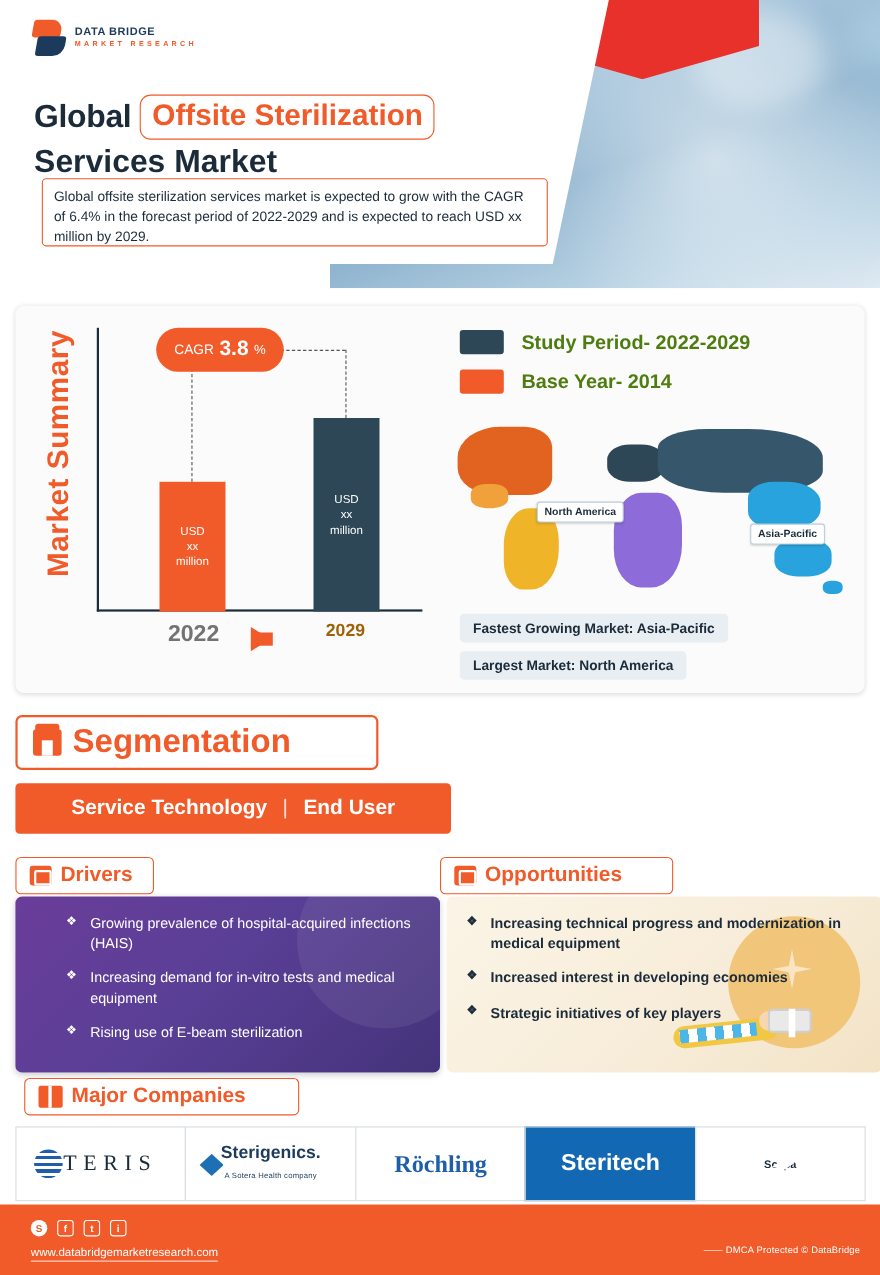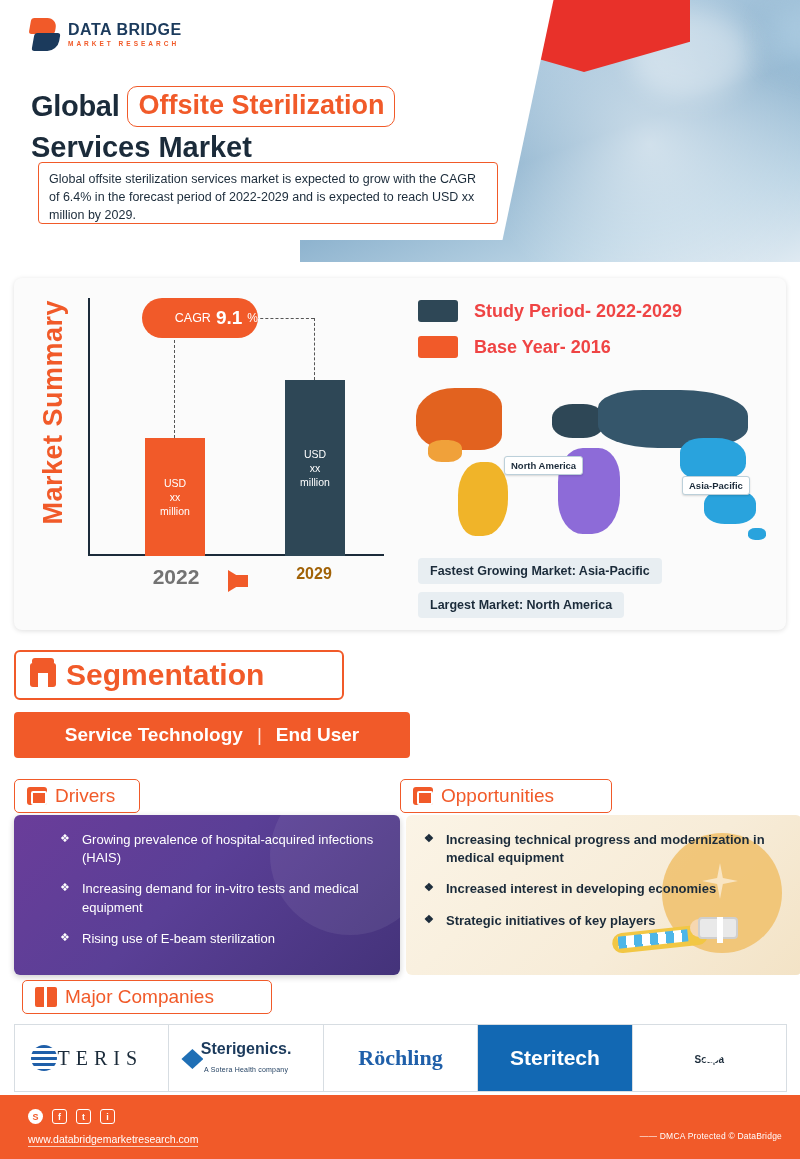--- a/index.html
+++ b/index.html
@@ -35,21 +35,21 @@
     content:""; position:absolute; right:-60px; top:0; width:90px; height:240px;
     background:#fff; transform: skewX(-12deg);
   }
   .logo { position:absolute; left:30px; top:18px; display:flex; align-items:center; gap:8px; }
   .logo-mark {
     width:30px;height:34px; position:relative;
   }
   .logo-mark .b1{position:absolute;left:0;top:0;width:26px;height:16px;background:#f15a29;border-radius:3px 10px 3px 3px;transform:skewX(-10deg);}
   .logo-mark .b2{position:absolute;left:3px;top:15px;width:26px;height:18px;background:#1b3a5c;border-radius:3px 3px 10px 3px;transform:skewX(-10deg);}
   .logo-text { line-height:1; }
-  .logo-title { font-size:16px; font-weight:bold; color:#1b3a5c; letter-spacing:.5px; }
+  .logo-title { font-size:10px; font-weight:bold; color:#1b3a5c; letter-spacing:.5px; }
   .logo-sub { font-size:6.5px; color:#f15a29; letter-spacing:3px; margin-top:3px; font-weight:bold;}
 
   .head-title { position:absolute; left:31px; top:86px; width:440px; }
   .head-title .line1 { display:flex; align-items:center; gap:8px; }
   .head-title .word { font-size:29px; font-weight:bold; color:#1b2b3a; letter-spacing:-.3px;}
   .head-hl {
     display:inline-block; border:1.5px solid #f15a29; border-radius:10px;
     padding:3px 10px 5px; color:#f15a29; font-size:27px; font-weight:bold;
   }
   .head-title .line2 { font-size:29px; font-weight:bold; color:#1b2b3a; margin-top:4px;}
@@ -84,37 +84,37 @@
     position:absolute; left:285px; top:380px; width:60px; height:176px;
     background:#2e4756; display:flex; align-items:center; justify-content:center;
     color:#fff; font-size:10.5px; text-align:center; line-height:1.35;
   }
   .dash-v1 {position:absolute;left:174px;top:330px;height:108px;border-left:1.5px dashed #555;}
   .dash-v2 {position:absolute;left:314px;top:318px;height:62px;border-left:1.5px dashed #555;}
   .dash-h  {position:absolute;left:174px;top:318px;width:140px;border-top:1.5px dashed #555;}
   .cagr-pill {
     position:absolute; left:142px; top:298px; width:116px; height:40px;
     background:#f15a29; border-radius:20px; color:#fff;
-    display:flex; align-items:center; justify-content:flex-end; gap:5px;
+    display:flex; align-items:center; justify-content:center; gap:5px;
   }
   .cagr-pill .lbl { font-size:12.5px; }
   .cagr-pill .val { font-size:19px; font-weight:bold; }
   .cagr-pill .pct { font-size:12px; }
   .yr-2022 {position:absolute;left:140px;top:565px;width:72px;text-align:center;font-size:21px;font-weight:bold;color:#737373;}
   .yr-2029 {position:absolute;left:278px;top:565px;width:72px;text-align:center;font-size:16px;font-weight:bold;color:#a16207;}
   .arrow-mid {
     position:absolute; left:228px; top:570px; width:0;height:0;
     border-top:11px solid transparent;border-bottom:11px solid transparent;border-left:18px solid #f15a29;
   }
   .arrow-mid:before{content:"";position:absolute;left:-12px;top:-6px;width:14px;height:12px;background:#f15a29;}
 
   .legend {position:absolute; left:418px; top:300px;}
   .legend-row {display:flex;align-items:center;gap:16px;margin-bottom:14px;}
   .legend-swatch{width:40px;height:22px;border-radius:3px;}
-  .legend-text{font-size:18px;font-weight:bold;color:#ef4444;}
+  .legend-text{font-size:18px;font-weight:bold;color:#4d7c0f;}
 
   
   .map-wrap{position:absolute;left:412px;top:382px;width:362px;height:175px;}
   .land{position:absolute;border-radius:40% 30% 45% 35%;}
   .tagline{
     position:absolute; background:#e8eef2; border-radius:4px;
     font-size:12.5px; font-weight:bold; color:#1b2b3a; padding:6px 12px;
   }
   .tag-fastest{left:418px;top:558px;}
   .tag-largest{left:418px;top:592px;}
@@ -141,21 +141,21 @@
     display:flex;align-items:center;justify-content:center;gap:14px;color:#fff;
   }
   .seg-bar .item{font-size:19px;font-weight:bold;}
   .seg-bar .sep{font-size:19px;opacity:.85;}
 
   
   .mini-head{
     position:absolute;height:34px;border:1.5px solid #f15a29;border-radius:5px;
     display:flex;align-items:center;gap:8px;padding:0 12px;background:#fff;
   }
-  .mini-head .txt{font-size:19px;font-weight:normal;color:#f15a29;}
+  .mini-head .txt{font-size:19px;font-weight:bold;color:#f15a29;}
   .mini-ico{width:20px;height:18px;background:#f15a29;border-radius:3px;position:relative;flex:none;}
   .mini-ico:after{content:"";position:absolute;left:4px;top:4px;width:12px;height:10px;border:2px solid #fff;border-radius:2px;}
   .head-drivers{left:14px;top:779px;width:126px;}
   .head-opps{left:400px;top:779px;width:212px;}
 
   .panel{position:absolute;border-radius:6px;overflow:hidden;}
   .panel-drivers{
     left:14px;top:815px;width:386px;height:160px;
     background:linear-gradient(135deg,#6a3d9a 0%,#5a3f96 45%,#44337a 100%);
     box-shadow:0 2px 6px rgba(0,0,0,.2);
@@ -264,57 +264,57 @@
   <div class="summary-card"></div>
   <div class="ms-label">Market Summary</div>
 
   <div class="chart-axis"></div>
   <div class="dash-h"></div>
   <div class="dash-v1"></div>
   <div class="dash-v2"></div>
 
   <div class="cagr-pill">
     <span class="lbl">CAGR</span>
-    <span class="val">9.1</span>
+    <span class="val">3.8</span>
     <span class="pct">%</span>
   </div>
 
   <div class="bar-2022">
     <span>USD<br>xx<br>million</span>
   </div>
   <div class="bar-2029">
     <span>USD<br>xx<br>million</span>
   </div>
   <div class="yr-2022">2022</div>
   <div class="arrow-mid"></div>
   <div class="yr-2029">2029</div>
 
   <div class="legend">
     <div class="legend-row">
       <span class="legend-swatch" style="background:#2e4756"></span>
       <span class="legend-text">Study Period- 2022-2029</span>
     </div>
     <div class="legend-row">
       <span class="legend-swatch" style="background:#f15a29"></span>
-      <span class="legend-text">Base Year- 2016</span>
+      <span class="legend-text">Base Year- 2014</span>
     </div>
   </div>
 
   <div class="map-wrap">
     <div class="land" style="left:4px;top:6px;width:86px;height:62px;background:#e2621f;border-radius:45% 30% 25% 40%;"></div>
     <div class="land" style="left:16px;top:58px;width:34px;height:22px;background:#f0a13a;border-radius:40%;"></div>
     <div class="land" style="left:46px;top:80px;width:50px;height:74px;background:#f0b429;border-radius:45% 40% 50% 35%;"></div>
     <div class="land" style="left:146px;top:66px;width:62px;height:86px;background:#8d6bd8;border-radius:40% 35% 45% 40%;"></div>
     <div class="land" style="left:140px;top:22px;width:52px;height:34px;background:#2e4756;border-radius:40%;"></div>
     <div class="land" style="left:186px;top:8px;width:150px;height:58px;background:#35566b;border-radius:30% 45% 35% 40%;"></div>
     <div class="land" style="left:268px;top:56px;width:66px;height:42px;background:#29a3dd;border-radius:35% 45% 40% 35%;"></div>
     <div class="land" style="left:292px;top:108px;width:52px;height:34px;background:#29a3dd;border-radius:40%;"></div>
     <div class="land" style="left:336px;top:146px;width:18px;height:12px;background:#29a3dd;border-radius:40%;"></div>
   </div>
-  <div class="pin-label" style="left:504px;top:456px;">North America</div>
+  <div class="pin-label" style="left:488px;top:456px;">North America</div>
   <div class="pin-label" style="left:682px;top:476px;">Asia-Pacific</div>
 
   <div class="tagline tag-fastest">Fastest Growing Market: Asia-Pacific</div>
   <div class="tagline tag-largest">Largest Market: North America</div>
 
   <div class="seg-title-box">
     <span class="seg-icon"></span>
     <span class="seg-title">Segmentation</span>
   </div>
   <div class="seg-bar">

